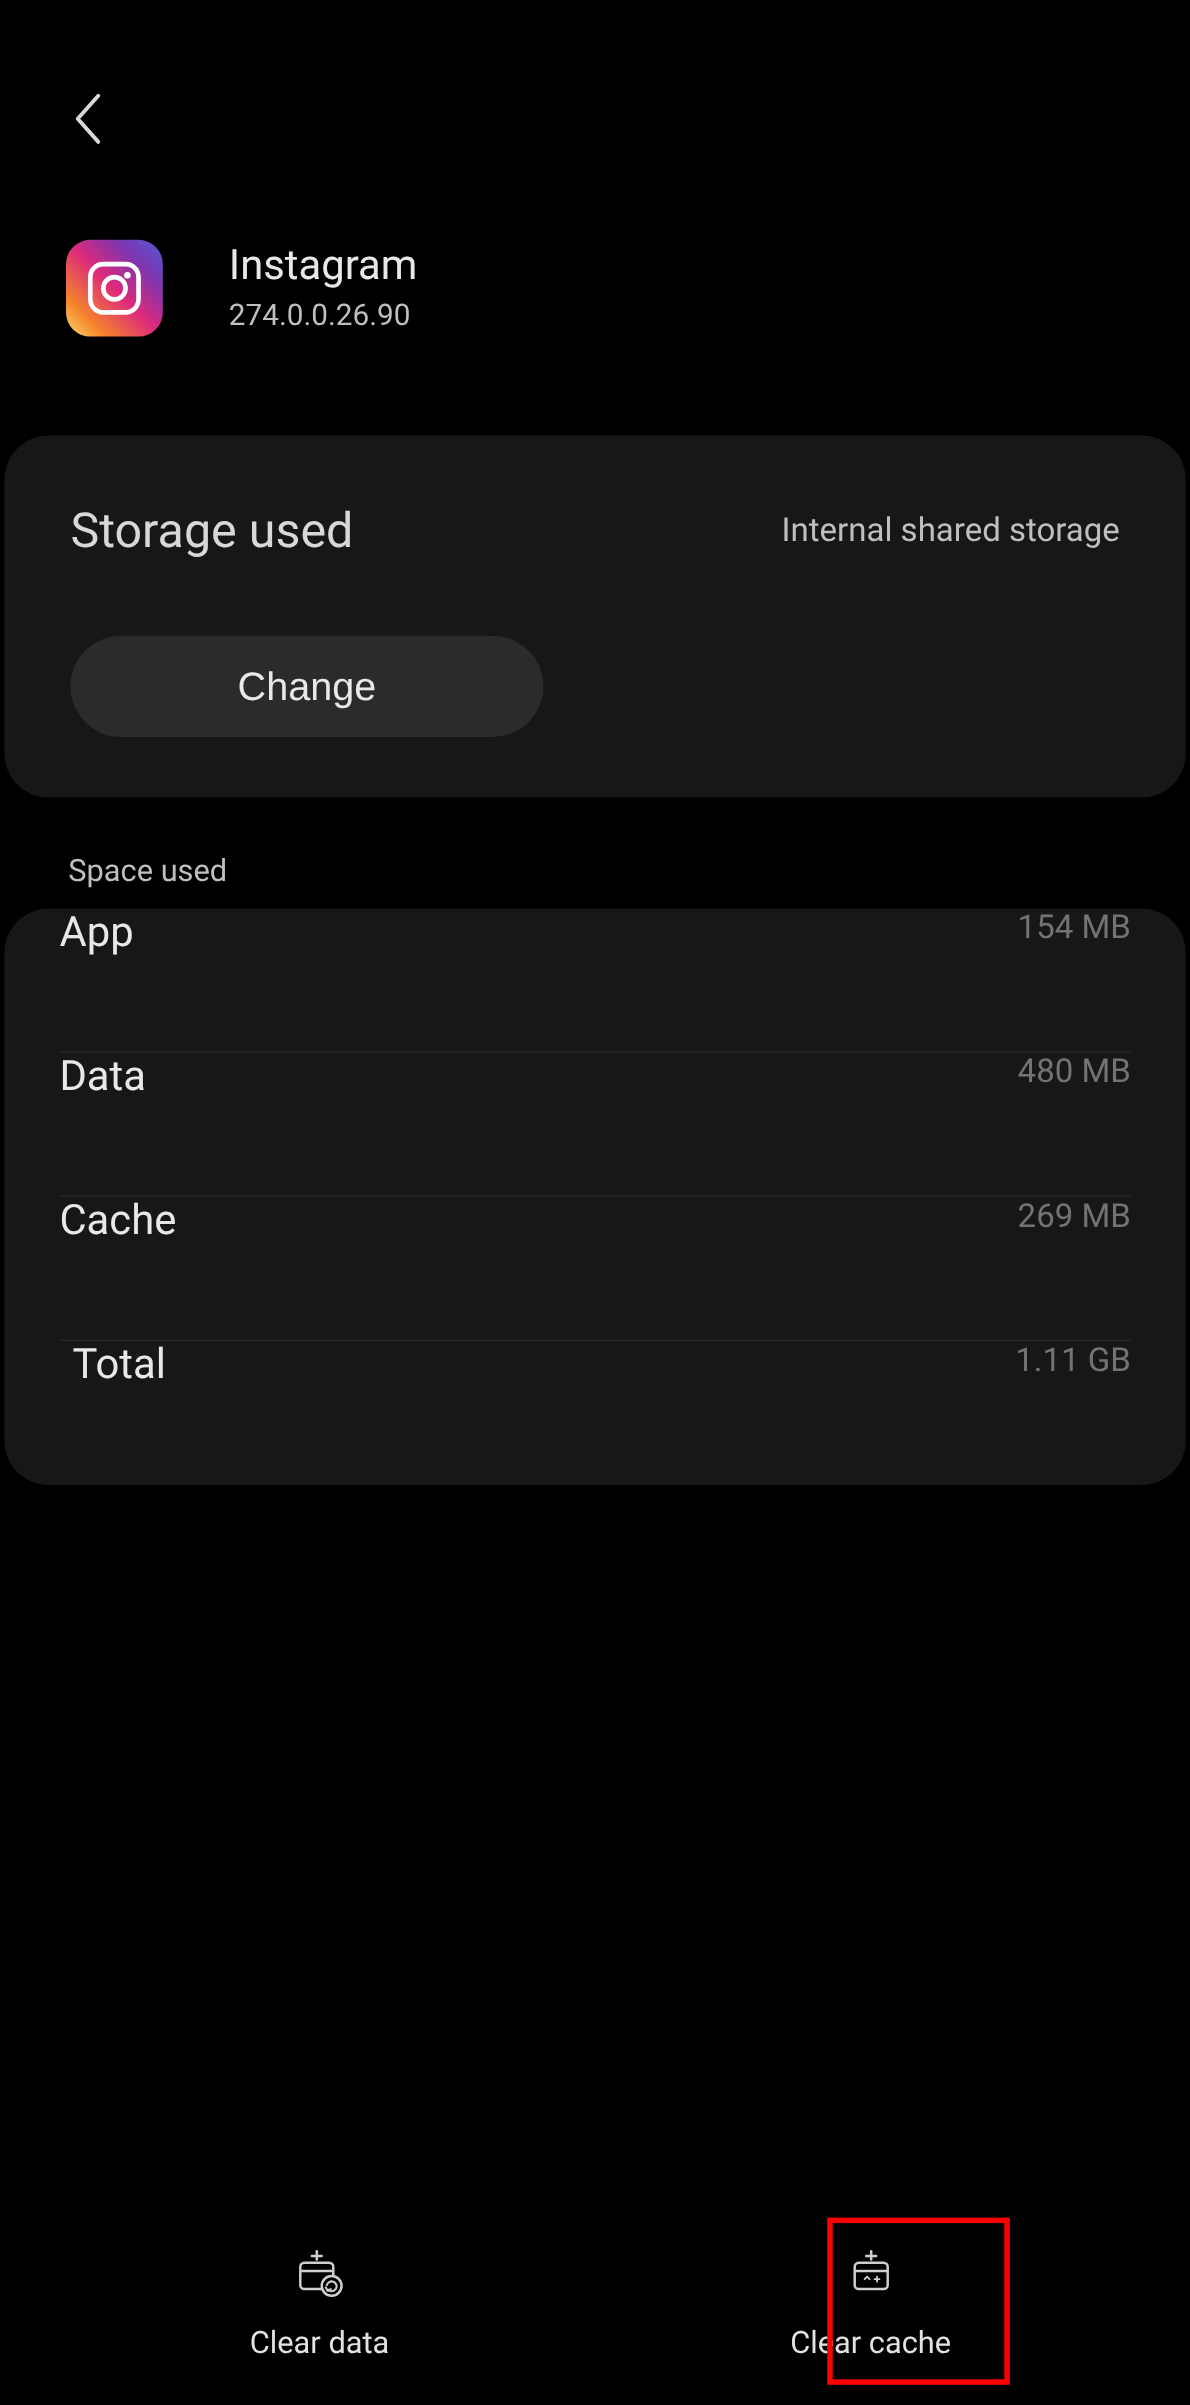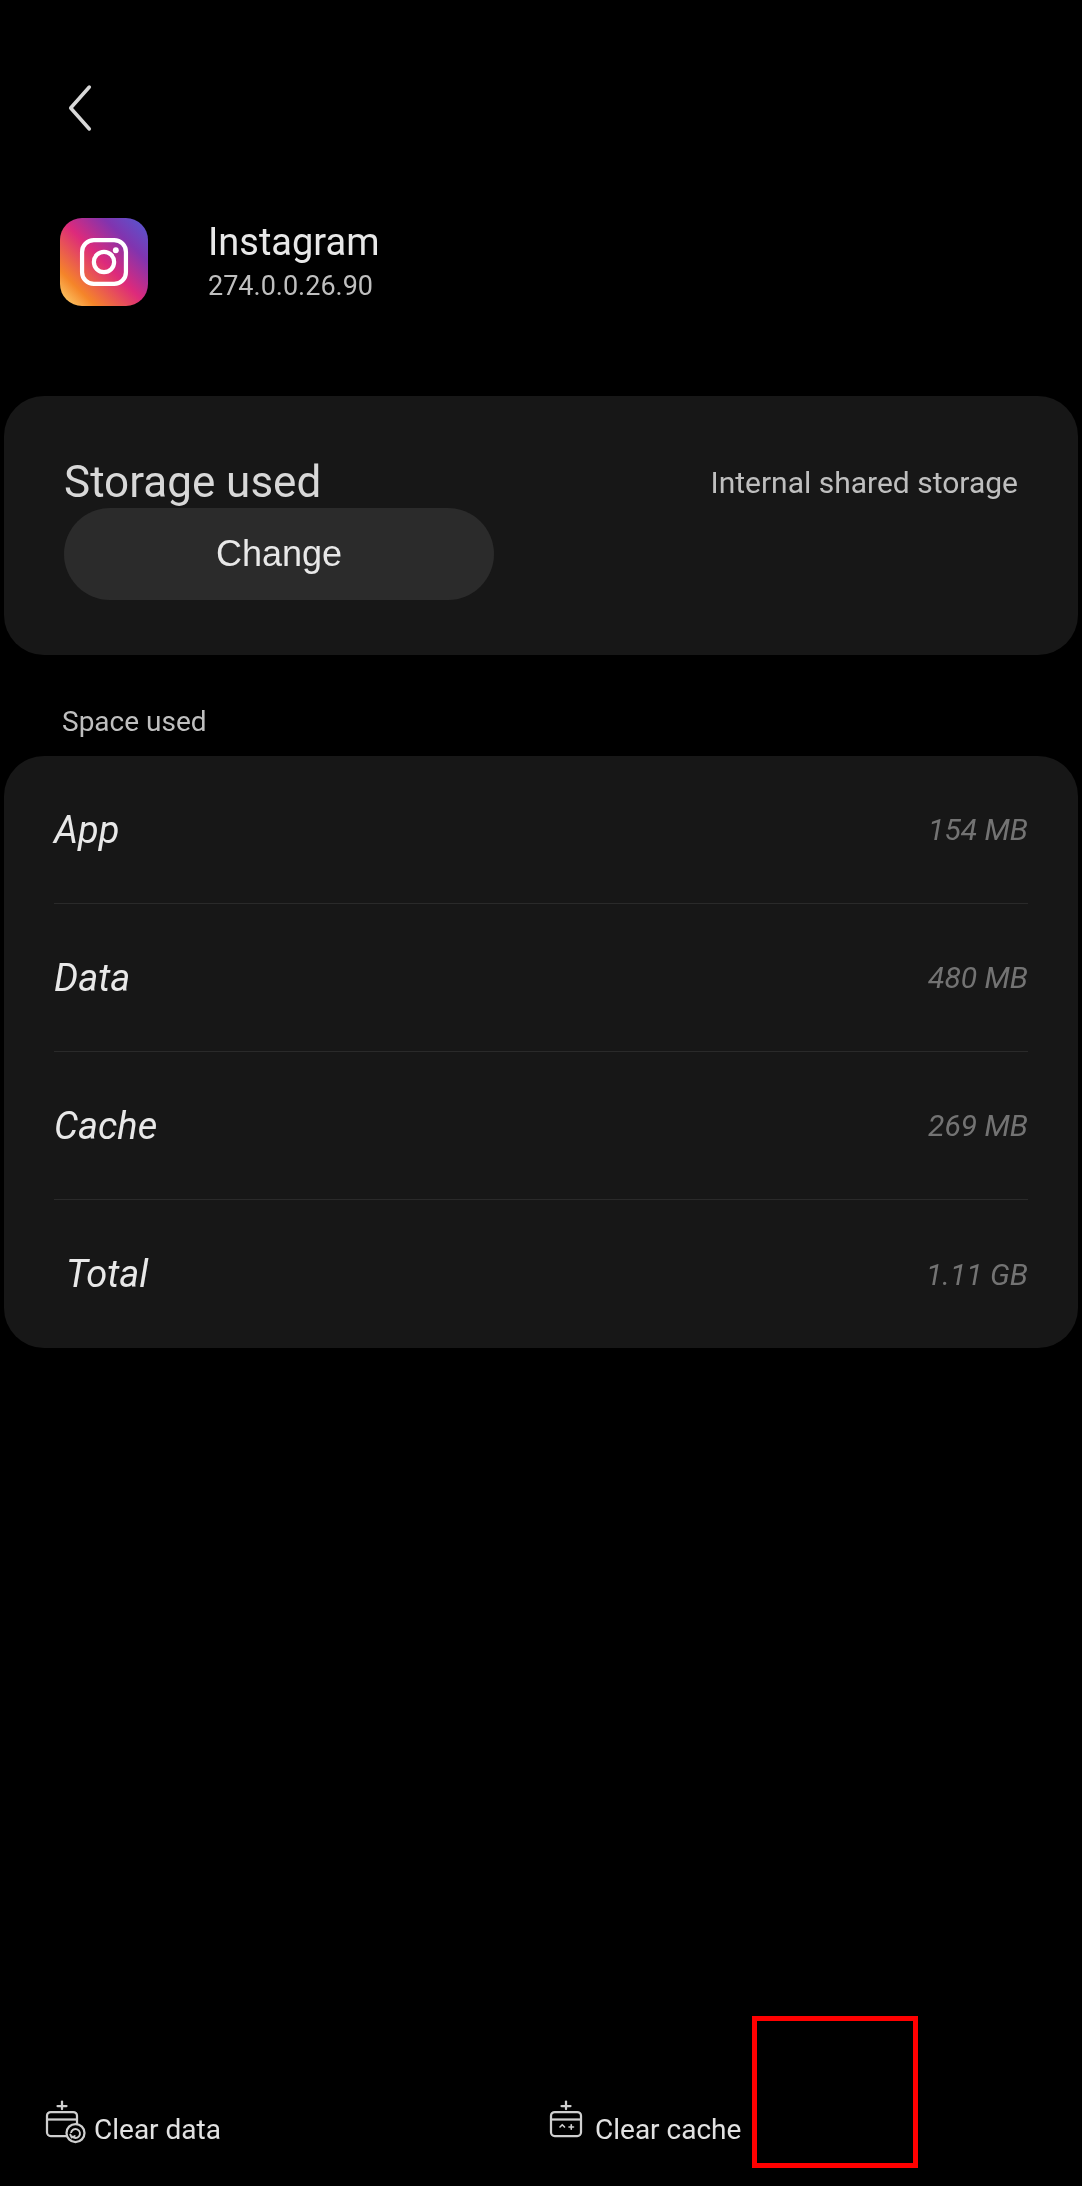--- a/index.html
+++ b/index.html
@@ -18,35 +18,35 @@
     .app-icon svg { width: 54px; height: 54px; }
     .app-meta { margin-left: 60px; }
     .app-name { font-size: 38px; font-weight: 400; color: #e8e8e8; line-height: 1.1; }
     .app-version { font-size: 27px; color: #bfbfbf; margin-top: 6px; }
 
     
     .card { background: #171717; border-radius: 40px; margin: 90px 4px 0 4px; padding: 60px 60px 55px 60px; }
     .card-row { display: flex; justify-content: space-between; align-items: center; }
     .card-label { font-size: 44px; color: #d8d8d8; }
     .card-value { font-size: 30px; color: #bfbfbf; }
-    .change-btn { width: 430px; height: 92px; border-radius: 46px; background: #2b2b2b; color: #e8e8e8; font-size: 36px; border: none; display: flex; align-items: center; justify-content: center; }
+    .change-btn { margin-top: 70px; width: 430px; height: 92px; border-radius: 46px; background: #2b2b2b; color: #e8e8e8; font-size: 36px; border: none; display: flex; align-items: center; justify-content: center; }
 
     
     .section-heading { font-size: 28px; color: #bfbfbf; margin: 50px 0 18px 62px; }
 
     
     .list-card { background: #171717; border-radius: 40px; margin: 0 4px; padding: 0 50px; }
-    .list-row { display: flex; justify-content: space-between; align-items: center; height: 148px; border-bottom: 1px solid #2a2a2a; font-style: italic; }
+    .list-row { display: flex; justify-content: space-between; height: 131px; border-bottom: 1px solid #2a2a2a; }
     .list-row:last-child { border-bottom: none; margin-left: 12px; }
     .list-label { font-size: 38px; color: #e8e8e8; }
     .list-value { font-size: 30px; color: #737373; }
 
     
     .bottom-bar { position: absolute; bottom: 30px; left: 0; right: 0; display: flex; justify-content: space-around; align-items: flex-end; padding: 0 40px 10px; }
-    .bar-item { width: 50%; display: flex; flex-direction: row; align-items: flex-end; gap: 4px; }
+    .bar-item { width: 50%; display: flex; flex-direction: column; align-items: center; gap: 22px; }
     .bar-icon { width: 50px; height: 50px; color: #cfcfcf; display:flex; align-items:center; justify-content:center; }
     .bar-icon svg { width: 48px; height: 48px; }
     .bar-label { font-size: 28px; color: #e2e2e2; }
 
     
     .highlight { position: absolute; right: 164px; bottom: 18px; width: 166px; height: 152px; border: 5px solid #ff0000; pointer-events: none; }
   </style>
 </head>
 <body>
 

